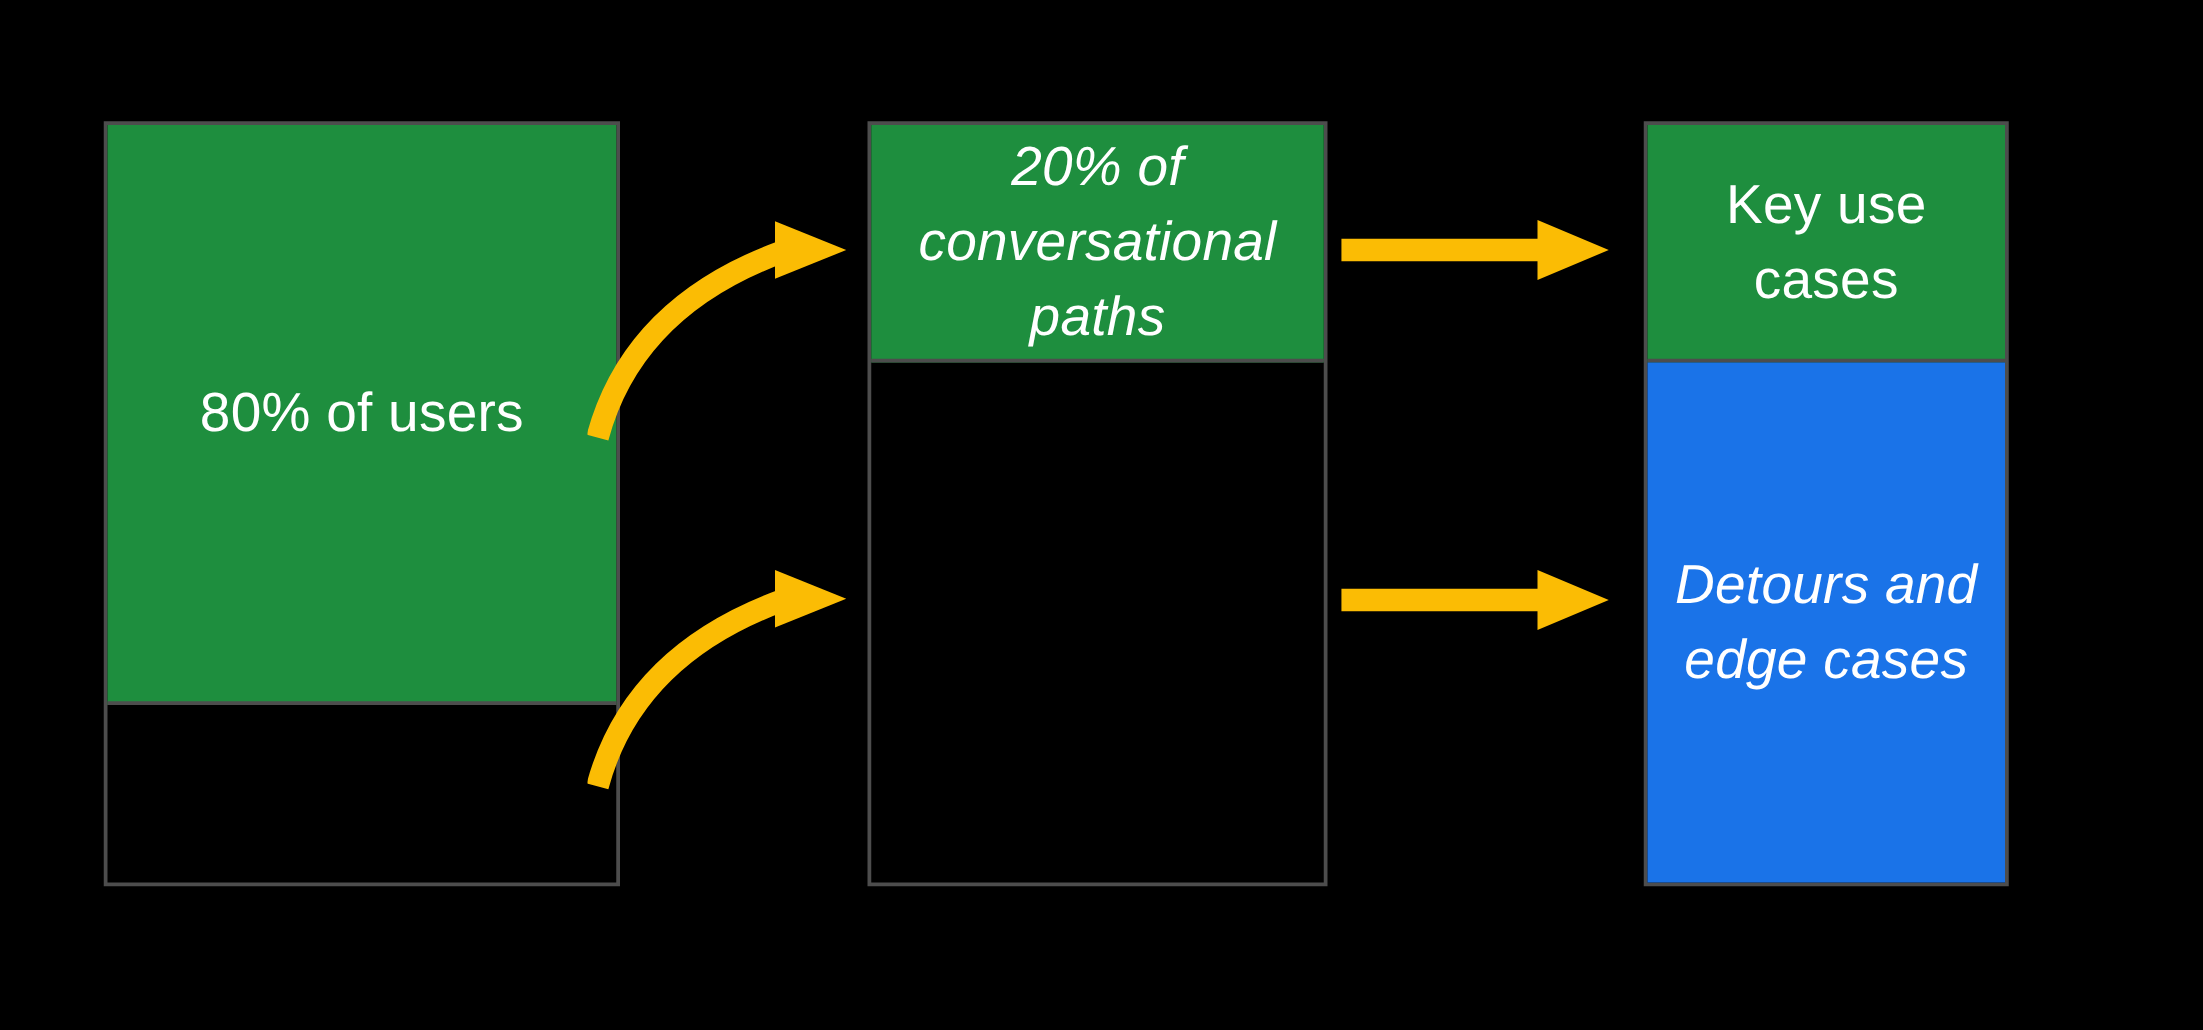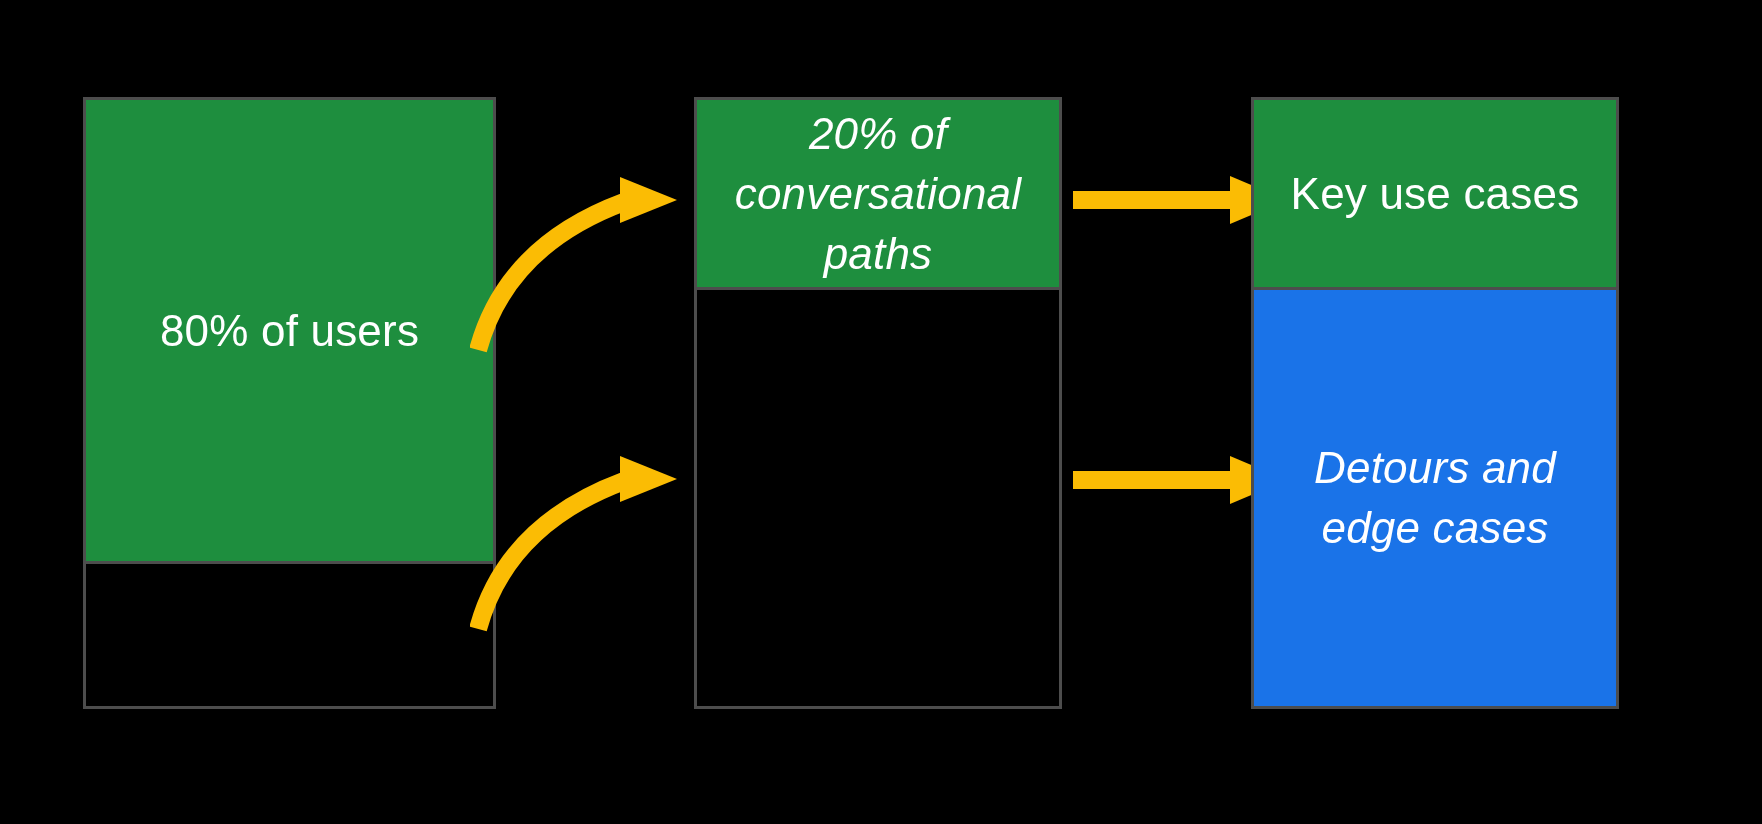--- a/index.html
+++ b/index.html
@@ -21,21 +21,21 @@
   .column {
     position: absolute;
     top: 97px;
     height: 612px;
     border: 3px solid var(--border, #4d4d4d);
     display: flex;
     flex-direction: column;
   }
   .col-1 { left: 83px;   width: 413px; gap: 31px; }
   .col-2 { left: 694px;  width: 368px; }
-  .col-3 { left: 1251px; width: 368px; }
+  .col-3 { left: 1315px; width: 292px; }
 
   .segment {
     width: 100%;
     display: flex;
     align-items: center;
     justify-content: center;
     text-align: center;
   }
   .segment.first { border-bottom: 3px solid var(--border, #4d4d4d); }
   .segment.green { background: var(--green, #1e8e3e); }

